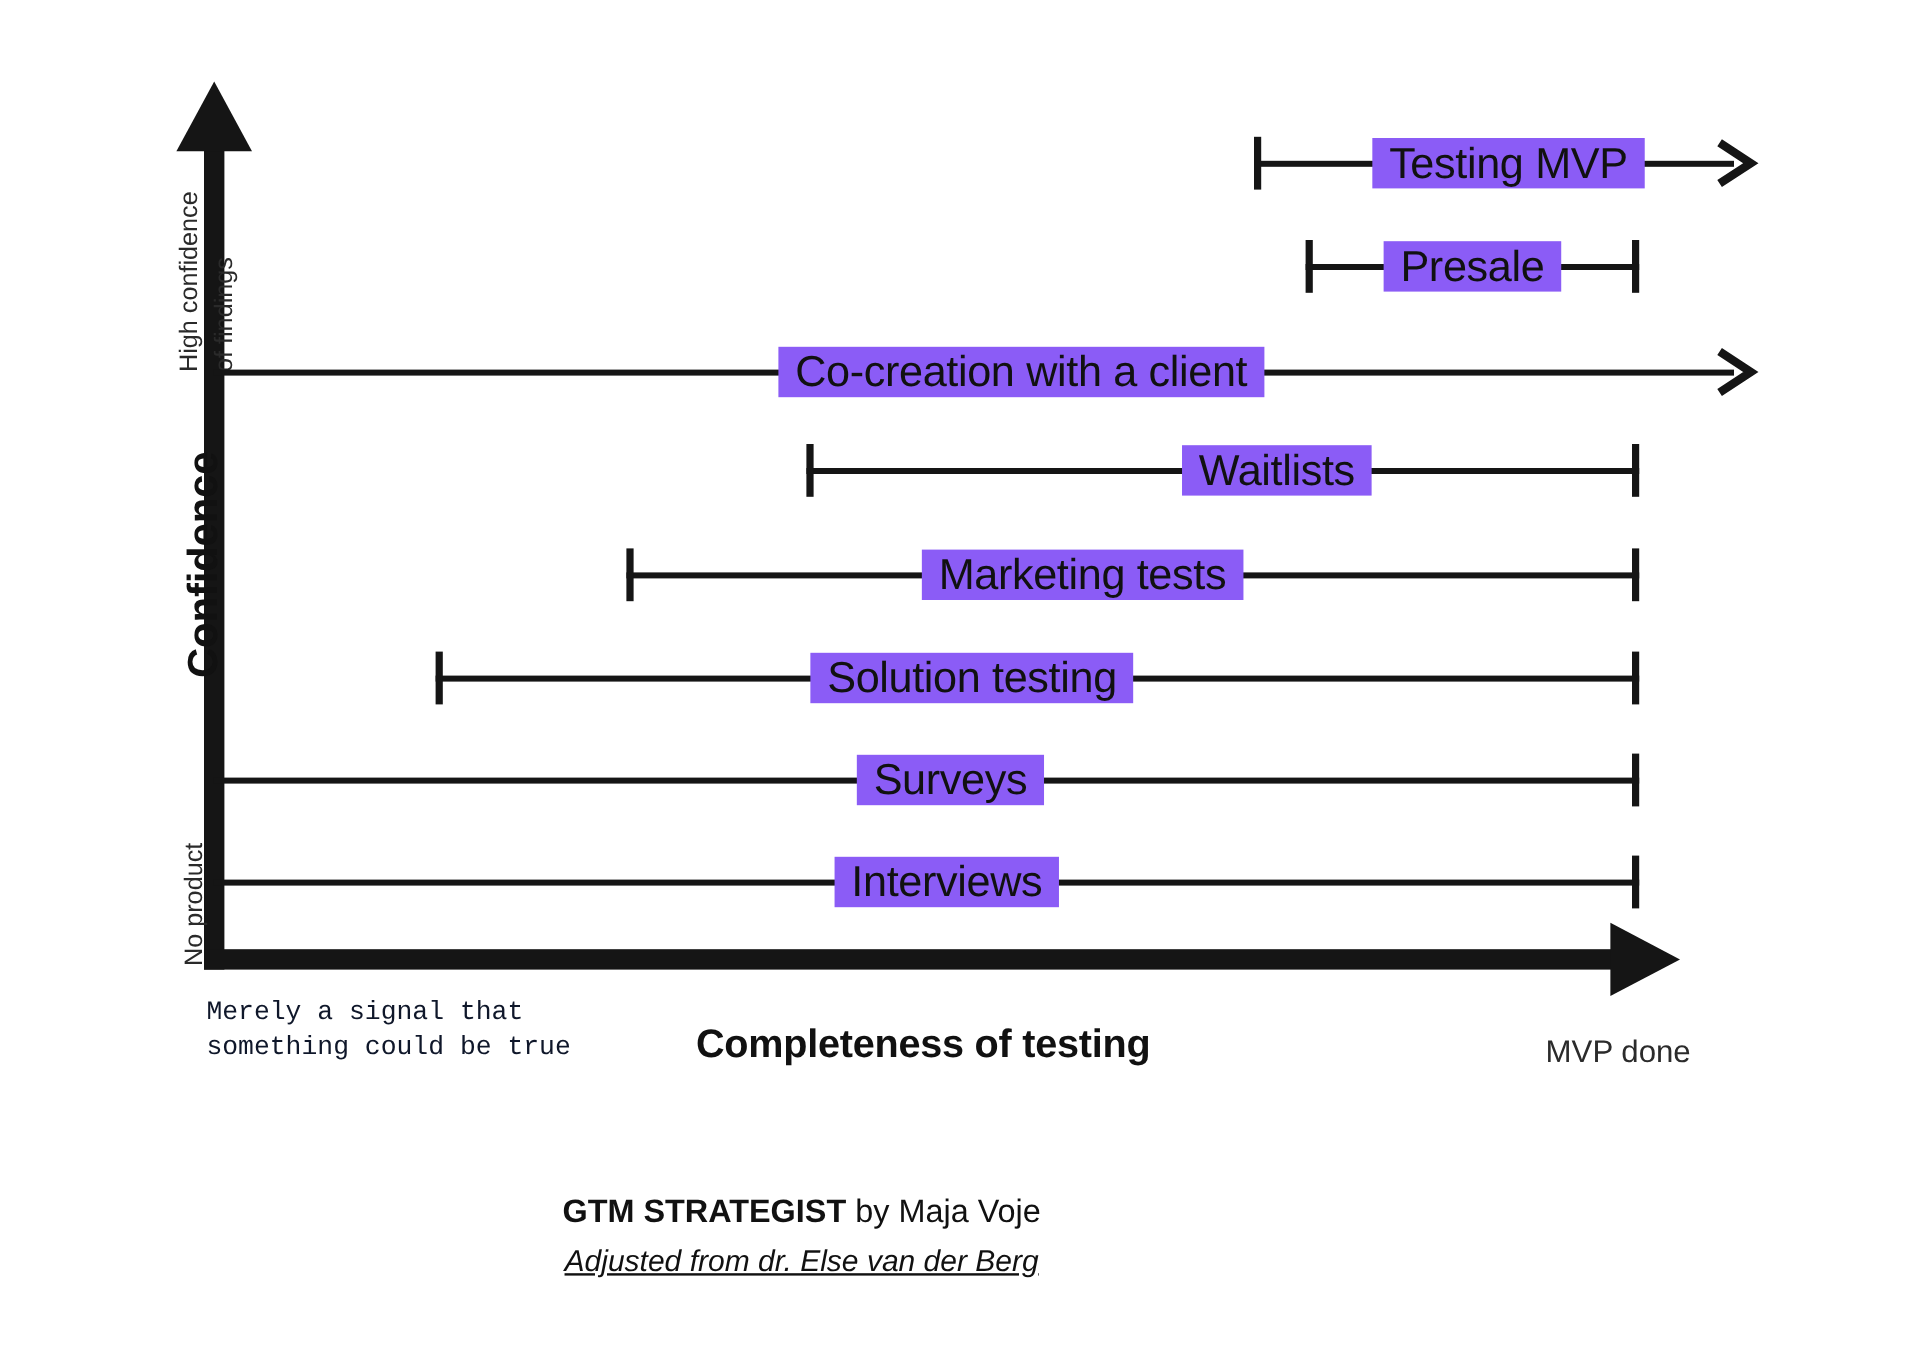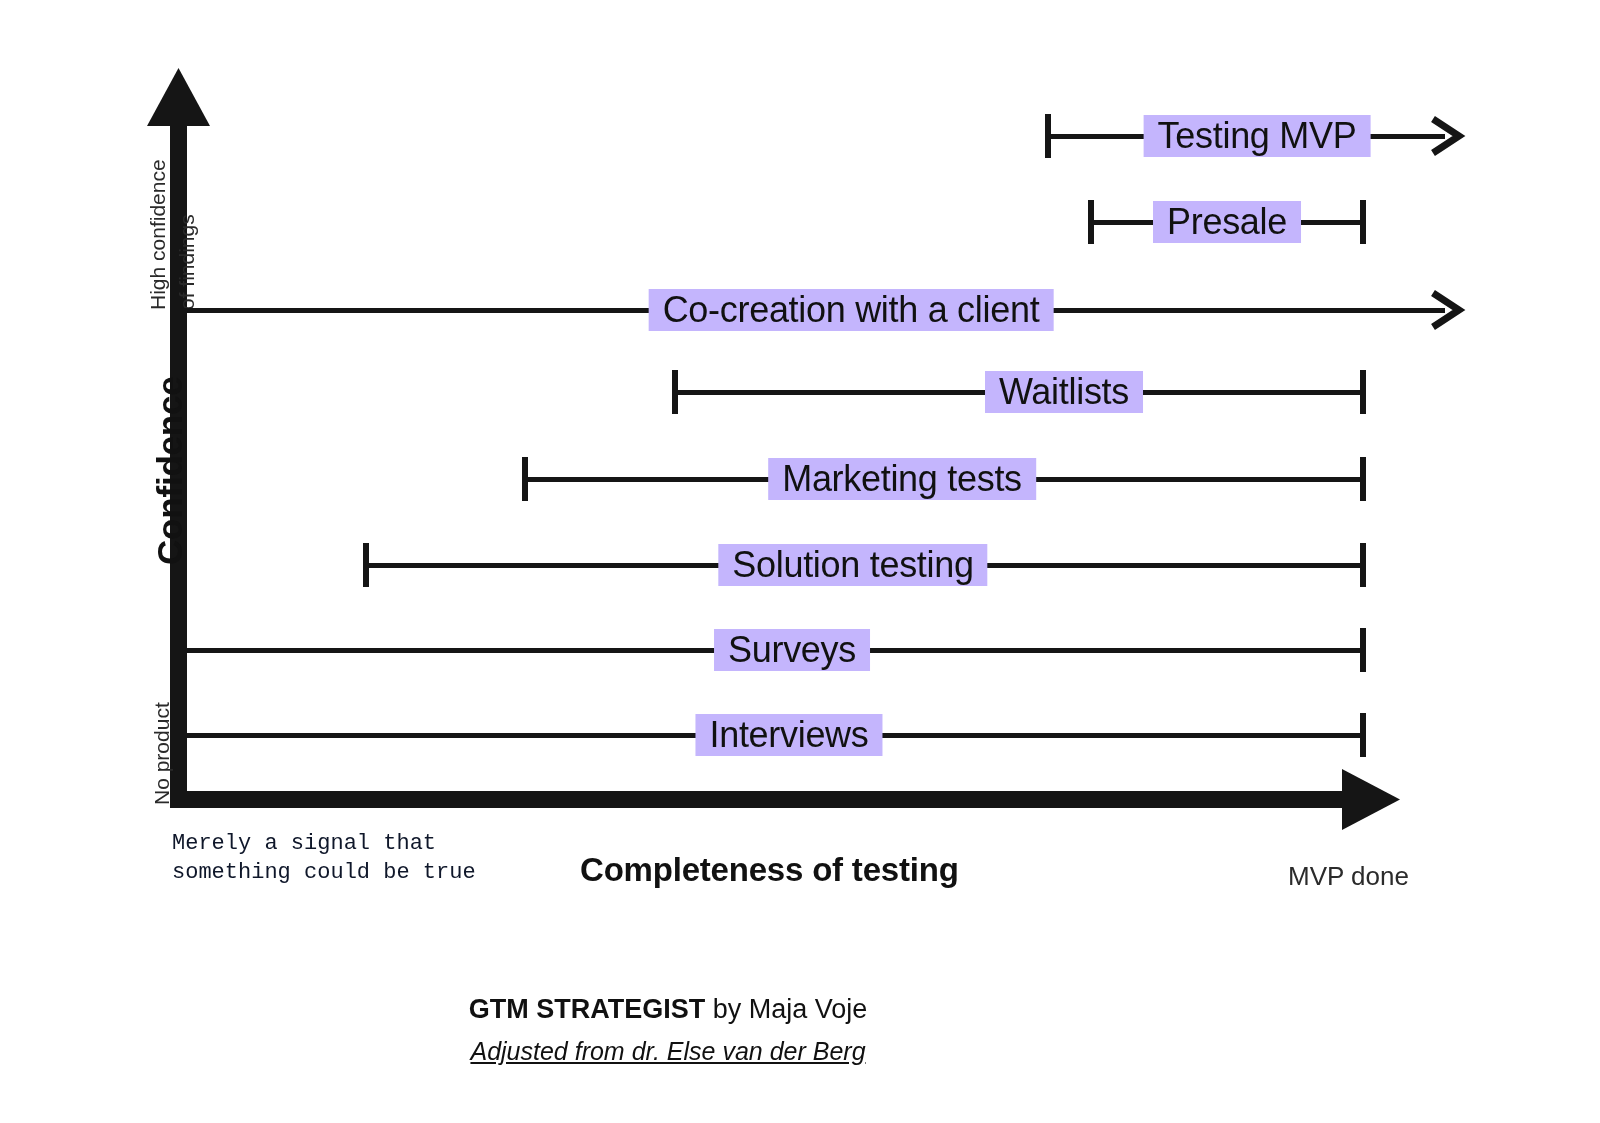--- a/index.html
+++ b/index.html
@@ -89,21 +89,21 @@
     height: 44px;
     background: #151515;
     top: -22px;
   }
   .row-label {
     position: absolute;
     font-size: 36px;
     color: #111111;
     white-space: nowrap;
     transform: translate(-50%, -50%);
-    background: #c4b5fd;
+    background: #8b5cf6;
     padding: 0 14px;
     letter-spacing: -0.3px;
   }
   .row-arrow {
     position: absolute;
     top: -25px;
     width: 50px;
     height: 50px;
   }
 
@@ -188,21 +188,21 @@
     <div class="row-line" style="left:522px; width:844px;"></div>
     <div class="row-cap" style="left:522px;"></div>
     <div class="row-cap" style="left:1360px;"></div>
     <div class="row-label" style="left:902px; top:0;">Marketing tests</div>
   </div>
 
   <div class="row" style="left:0; top:565px;">
     <div class="row-line" style="left:363px; width:1003px;"></div>
     <div class="row-cap" style="left:363px;"></div>
     <div class="row-cap" style="left:1360px;"></div>
-    <div class="row-label" style="left:853px; top:0;">Solution testing</div>
+    <div class="row-label" style="left:810px; top:0;">Solution testing</div>
   </div>
 
   <div class="row" style="left:0; top:650px;">
     <div class="row-line" style="left:178px; width:1188px;"></div>
     <div class="row-cap" style="left:1360px;"></div>
     <div class="row-label" style="left:792px; top:0;">Surveys</div>
   </div>
 
   <div class="row" style="left:0; top:735px;">
     <div class="row-line" style="left:178px; width:1188px;"></div>

